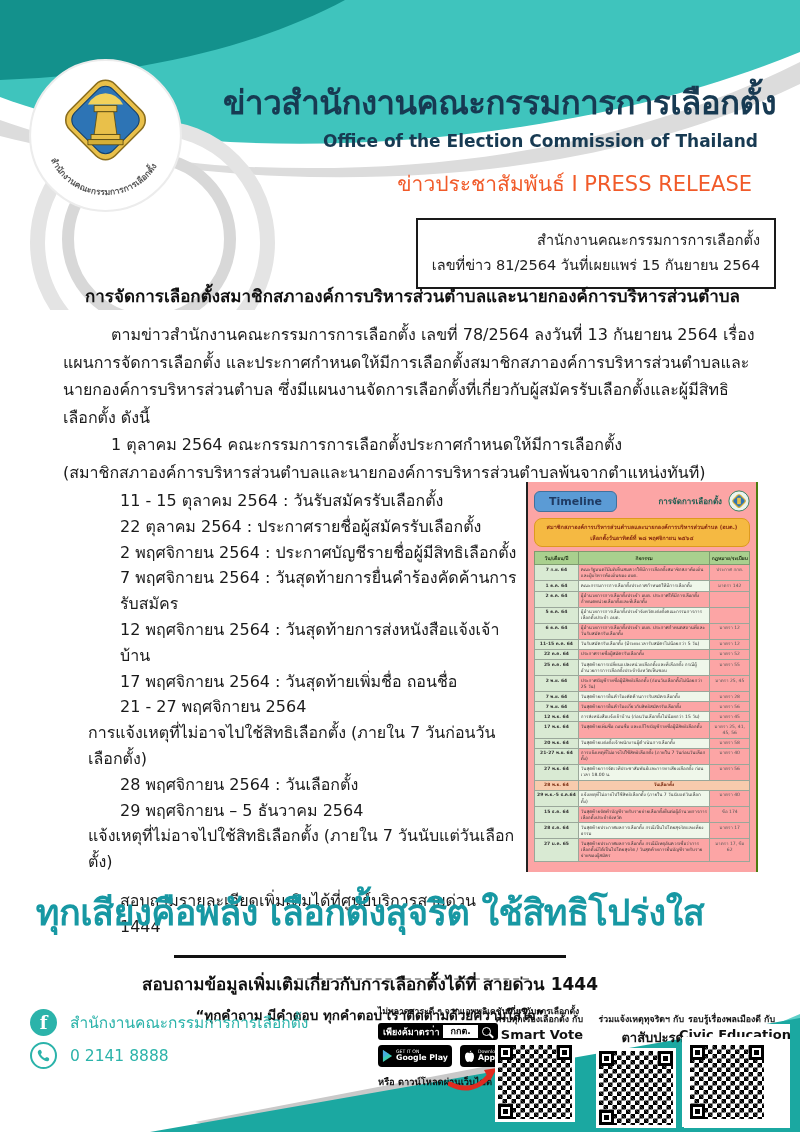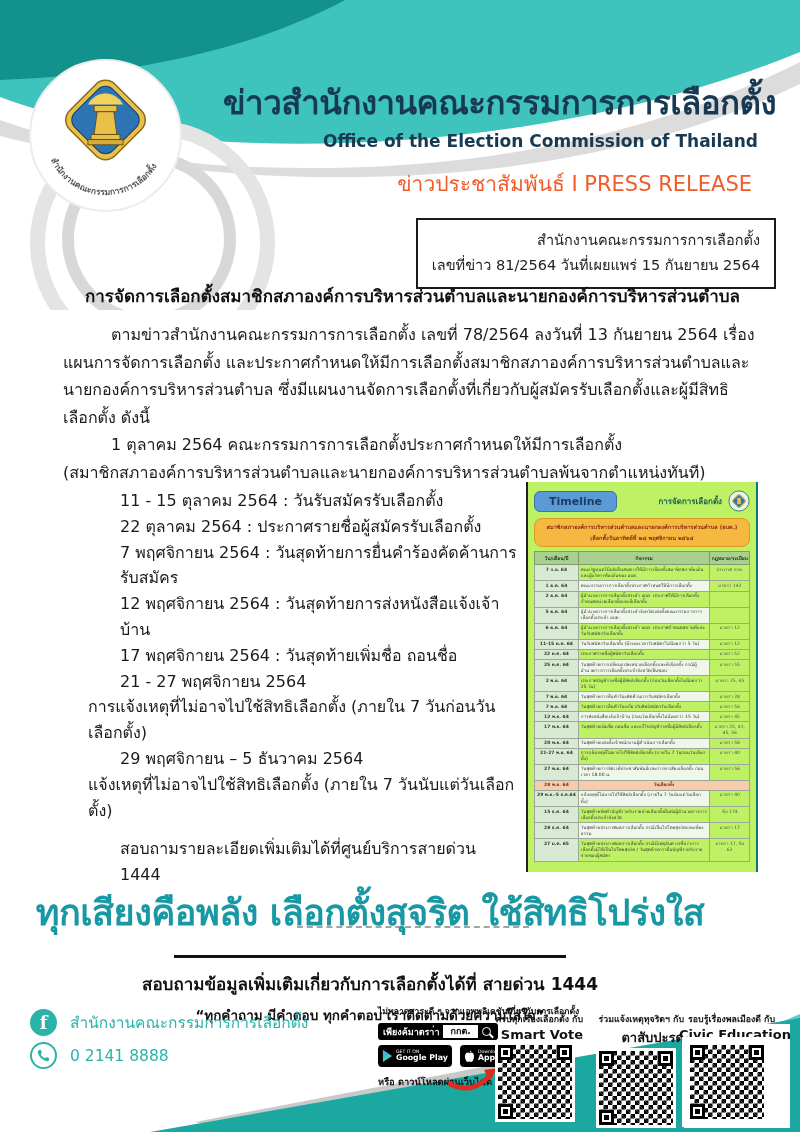--- a/index.html
+++ b/index.html
@@ -29,22 +29,22 @@
   .indent{text-indent:48px;}
   .row{display:flex;align-items:flex-start;margin-top:2px;}
   .schedule{flex:1 1 auto;padding-right:6px;}
   .sched-line{font-size:16px;line-height:25.8px;}
   .sched-line.dated{padding-left:57px;}
   .sched-line.small-indent{padding-left:25px;}
   .sched-line.contact{margin-top:13px;}
   .dashed-sep{width:232px;border-top:2px dashed #a3a3a3;margin:38px auto 0 auto;}
 
   
-  .timeline-box{flex:0 0 232px;width:232px;margin-top:-6px;margin-right:4px;background:#bef264;
-                border-left:2px solid #222;border-right:2px solid #0f766e;padding:8px 6px 10px 6px;box-sizing:border-box;}
+  .timeline-box{flex:0 0 232px;width:232px;margin-top:-6px;margin-right:4px;background:#fca5a5;
+                border-left:2px solid #222;border-right:2px solid #4d7c0f;padding:8px 6px 10px 6px;box-sizing:border-box;}
   .tl-head{display:flex;align-items:center;gap:6px;}
   .tl-badge{background:#5b9bd5;border:1px solid #41719c;color:#1f3b63;font-weight:bold;
             font-size:11px;padding:3px 14px;border-radius:6px;}
   .tl-title{font-size:8px;font-weight:bold;color:#1a5c50;flex:1;text-align:right;}
   .tl-logo{width:22px;height:22px;}
   .tl-banner{margin-top:6px;background:#f5b942;border:1px solid #dd9a1f;border-radius:8px;
              color:#8a2d12;font-weight:bold;font-size:5.6px;text-align:center;line-height:1.9;padding:3px 4px;}
   table.tl{width:100%;border-collapse:collapse;margin-top:4px;table-layout:fixed;}
   table.tl th{background:#a9d08e;border:0.5px solid #7e9b6e;font-size:4.9px;padding:2px 1px;color:#1d2e14;}
   table.tl th:first-child{width:19%;}
@@ -149,25 +149,27 @@
     <h2 class="doc-heading">การจัดการเลือกตั้งสมาชิกสภาองค์การบริหารส่วนตำบลและนายกองค์การบริหารส่วนตำบล</h2>
     <p class="para indent">ตามข่าวสำนักงานคณะกรรมการการเลือกตั้ง เลขที่ 78/2564 ลงวันที่ 13 กันยายน 2564 เรื่อง แผนการจัดการเลือกตั้ง และประกาศกำหนดให้มีการเลือกตั้งสมาชิกสภาองค์การบริหารส่วนตำบลและนายกองค์การบริหารส่วนตำบล ซึ่งมีแผนงานจัดการเลือกตั้งที่เกี่ยวกับผู้สมัครรับเลือกตั้งและผู้มีสิทธิเลือกตั้ง ดังนี้</p>
     <div class="para indent">1 ตุลาคม 2564 คณะกรรมการการเลือกตั้งประกาศกำหนดให้มีการเลือกตั้ง</div>
     <div class="para">(สมาชิกสภาองค์การบริหารส่วนตำบลและนายกองค์การบริหารส่วนตำบลพ้นจากตำแหน่งทันที)</div>
 
     <div class="row">
       <div class="schedule">
         <div id="schedule-list">
             <div class="sched-line dated">11 - 15 ตุลาคม 2564 :  วันรับสมัครรับเลือกตั้ง</div>
             <div class="sched-line dated">22 ตุลาคม 2564  :  ประกาศรายชื่อผู้สมัครรับเลือกตั้ง</div>
+            <div class="sched-line dated">2 พฤศจิกายน 2564  :  ประกาศบัญชีรายชื่อผู้มีสิทธิเลือกตั้ง</div>
             <div class="sched-line dated">7 พฤศจิกายน 2564  : วันสุดท้ายการยื่นคำร้องคัดค้านการรับสมัคร</div>
             <div class="sched-line dated">12 พฤศจิกายน 2564  :  วันสุดท้ายการส่งหนังสือแจ้งเจ้าบ้าน</div>
             <div class="sched-line dated">17 พฤศจิกายน 2564  :  วันสุดท้ายเพิ่มชื่อ  ถอนชื่อ</div>
             <div class="sched-line dated">21 - 27 พฤศจิกายน 2564</div>
             <div class="sched-line small-indent">การแจ้งเหตุที่ไม่อาจไปใช้สิทธิเลือกตั้ง (ภายใน 7 วันก่อนวันเลือกตั้ง)</div>
+            <div class="sched-line dated">28 พฤศจิกายน 2564  :  วันเลือกตั้ง</div>
             <div class="sched-line dated">29 พฤศจิกายน – 5 ธันวาคม 2564</div>
             <div class="sched-line small-indent">แจ้งเหตุที่ไม่อาจไปใช้สิทธิเลือกตั้ง (ภายใน 7 วันนับแต่วันเลือกตั้ง)</div>
           </div>
         <div class="sched-line dated contact">สอบถามรายละเอียดเพิ่มเติมได้ที่ศูนย์บริการสายด่วน 1444</div>
       </div>
 
       <div class="timeline-box">
         <div class="tl-head">
           <span class="tl-badge">Timeline</span>
           <span class="tl-title">การจัดการเลือกตั้ง</span>

